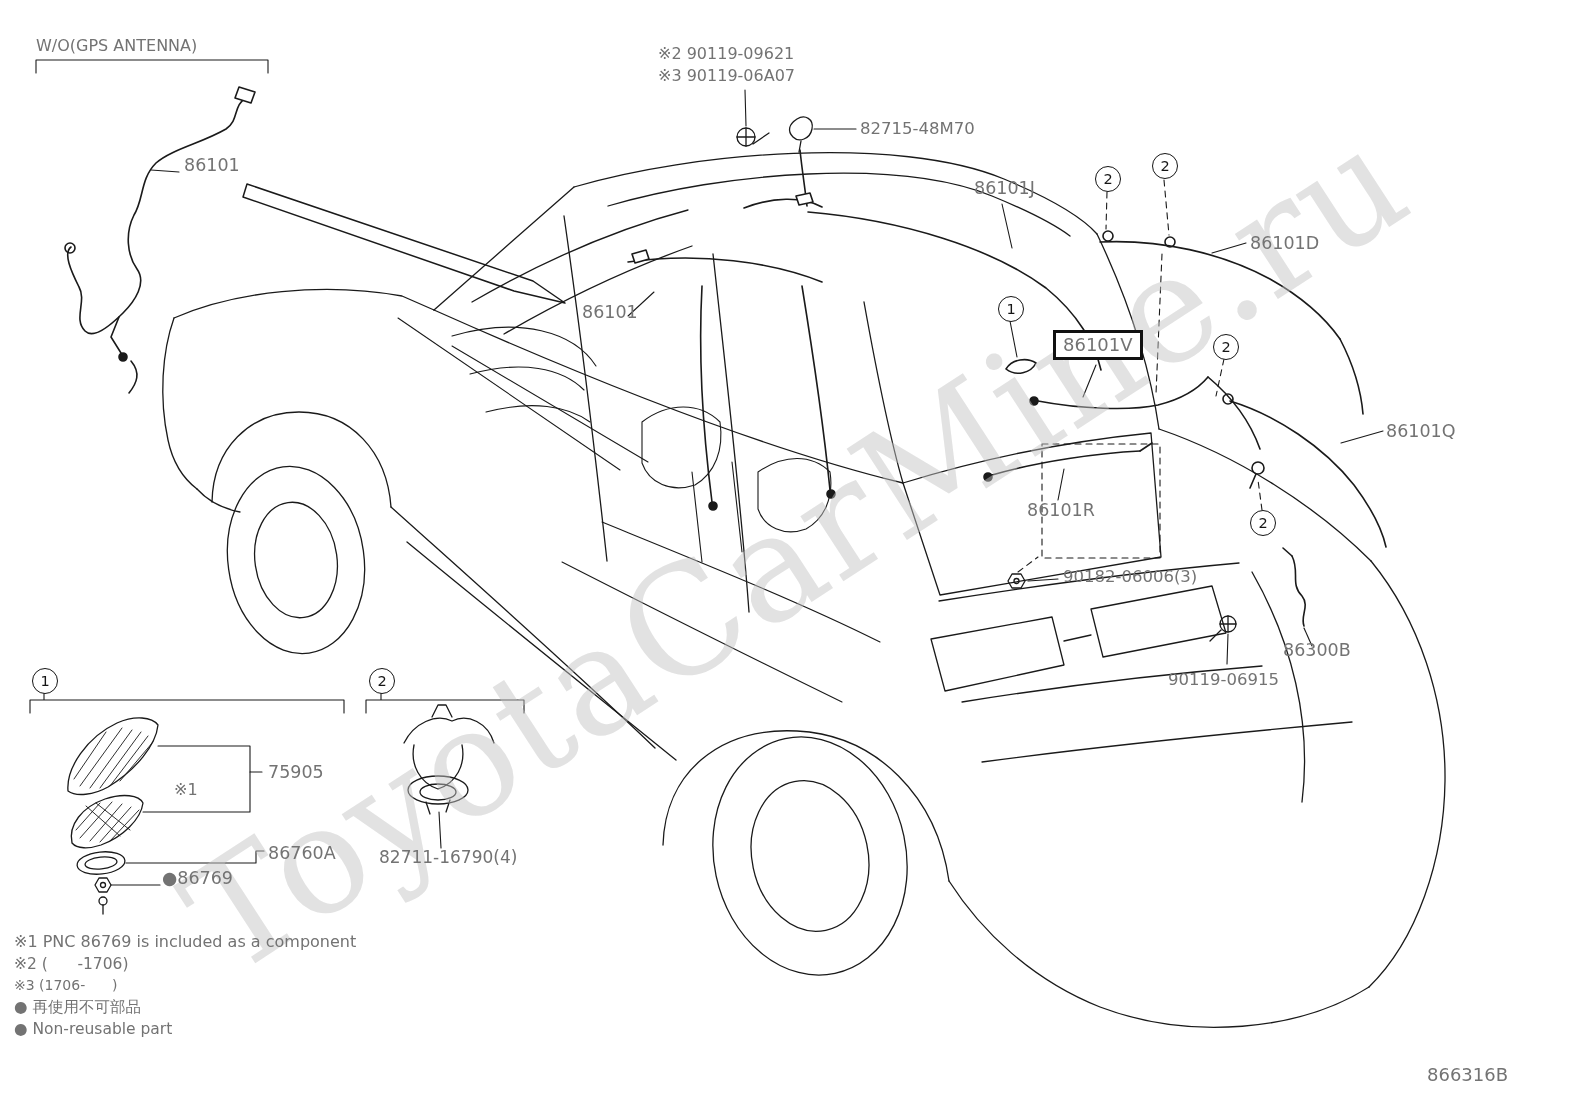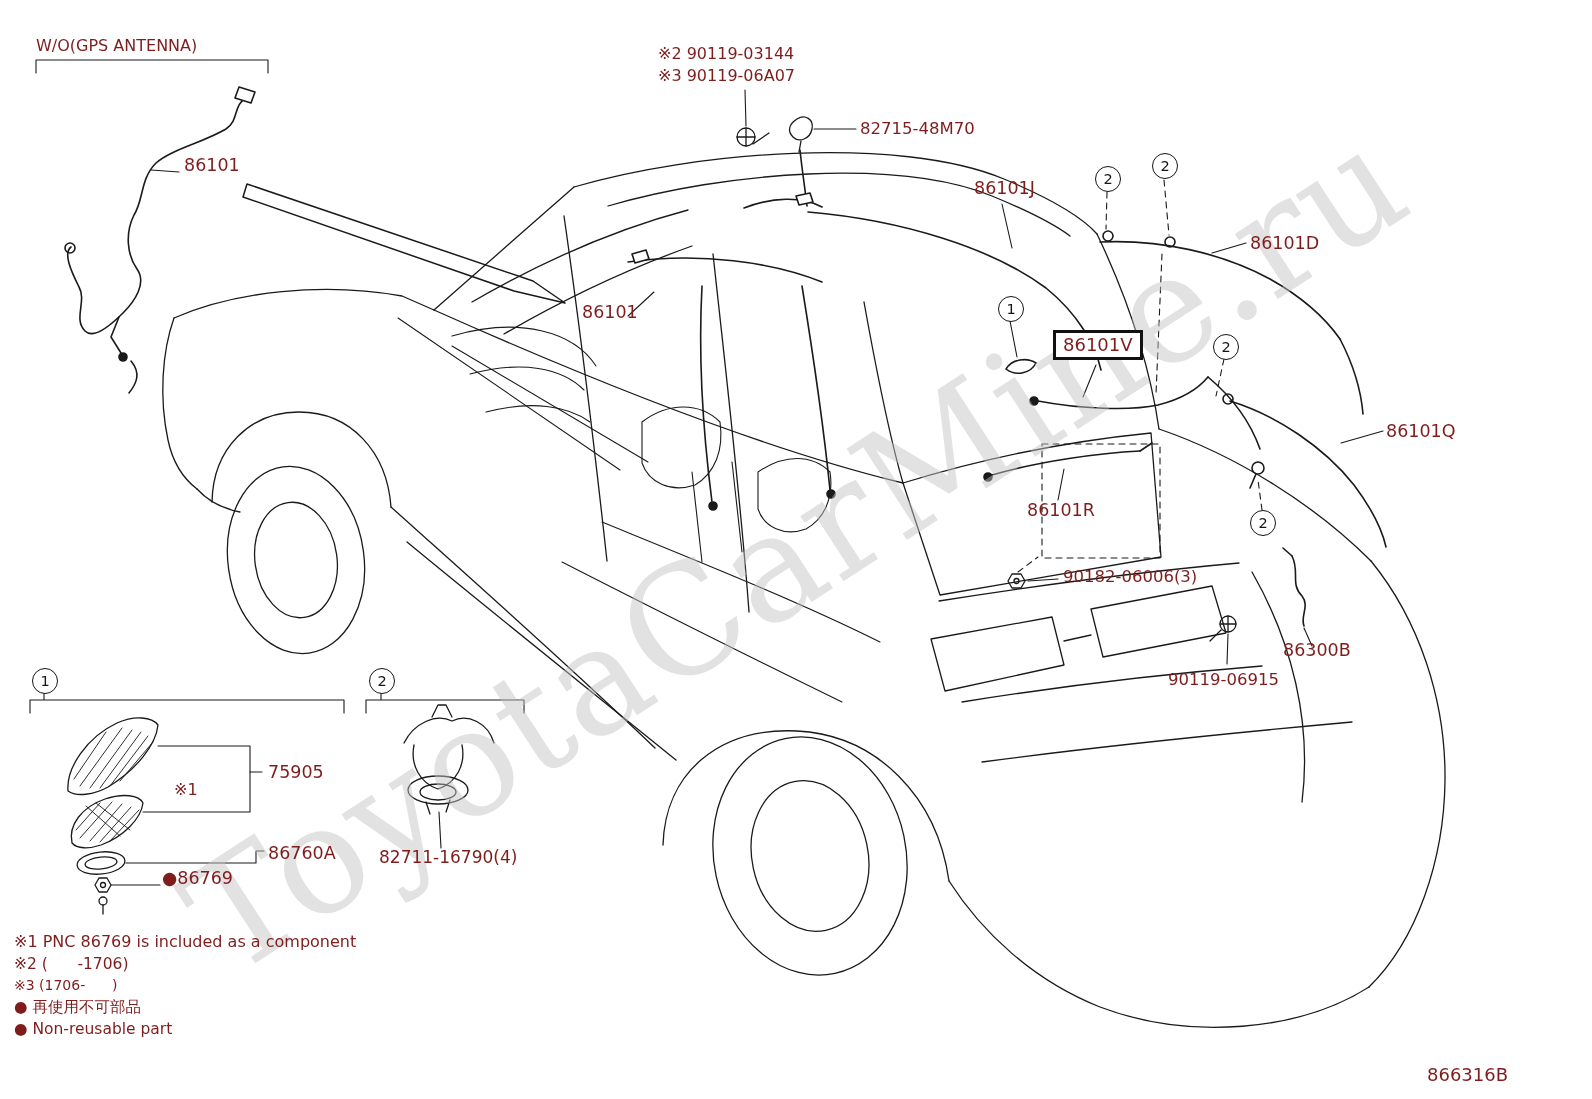--- a/index.html
+++ b/index.html
@@ -1,19 +1,19 @@
 <!DOCTYPE html>
 <html><head>
 <meta charset="utf-8">
 <style>
   html,body{margin:0;padding:0;background:#fff}
   .stage{position:relative;width:1592px;height:1099px;background:#ffffff;overflow:hidden;
          font-family:"DejaVu Sans",sans-serif;color:#151515}
   .stage svg{position:absolute;left:0;top:0}
-  .lbl{position:absolute;white-space:pre;color:#7f1d1d;line-height:1.2}
+  .lbl{position:absolute;white-space:pre;color:#737373;line-height:1.2}
   .co{position:absolute;width:24px;height:24px;border:1.5px solid #151515;border-radius:50%;
       background:#fff;display:flex;align-items:center;justify-content:center;font-size:14.5px}
   .boxed{border:3px solid #111;padding:1px 7px;background:#fff;font-size:18px}
   .watermark{position:absolute;left:50%;top:50%;transform:translate(-50%,-50%) rotate(-33deg);
       font-family:"DejaVu Serif",serif;font-size:150px;color:#c3c3c3;opacity:.48;
       white-space:nowrap;letter-spacing:2px;pointer-events:none}
 </style>
 </head>
 <body>
 
@@ -221,21 +221,21 @@
         <path d="M36,60 L268,60 M36,60 L36,73 M268,60 L268,73"></path>
         <path d="M30,700 L344,700 M30,700 L30,713 M344,700 L344,713 M44,691 L44,700"></path>
         <path d="M366,700 L524,700 M366,700 L366,713 M524,700 L524,713 M381,691 L381,700"></path>
       </g>
     </g>
   </svg>
 
   <div class="watermark">ToyotaCarMine.ru</div>
 
   <div class="lbl" style="left:36px;top:36px;font-size:16px">W/O(GPS ANTENNA)</div>
-  <div class="lbl" style="left:658px;top:44px;font-size:16px">※2 90119-03144</div>
+  <div class="lbl" style="left:658px;top:44px;font-size:16px">※2 90119-09621</div>
   <div class="lbl" style="left:658px;top:66px;font-size:16px">※3 90119-06A07</div>
   <div class="lbl" style="left:860px;top:119px;font-size:16.5px">82715-48M70</div>
   <div class="lbl" style="left:184px;top:155px;font-size:17.5px">86101</div>
   <div class="lbl" style="left:974px;top:178px;font-size:17.5px">86101J</div>
   <div class="lbl" style="left:1250px;top:233px;font-size:17.5px">86101D</div>
   <div class="lbl" style="left:582px;top:302px;font-size:17.5px">86101</div>
   <div class="lbl boxed" style="left:1053px;top:330px">86101V</div>
   <div class="lbl" style="left:1386px;top:421px;font-size:17.5px">86101Q</div>
   <div class="lbl" style="left:1027px;top:500px;font-size:17.5px">86101R</div>
   <div class="lbl" style="left:1063px;top:567px;font-size:16.5px">90182-06006(3)</div>

